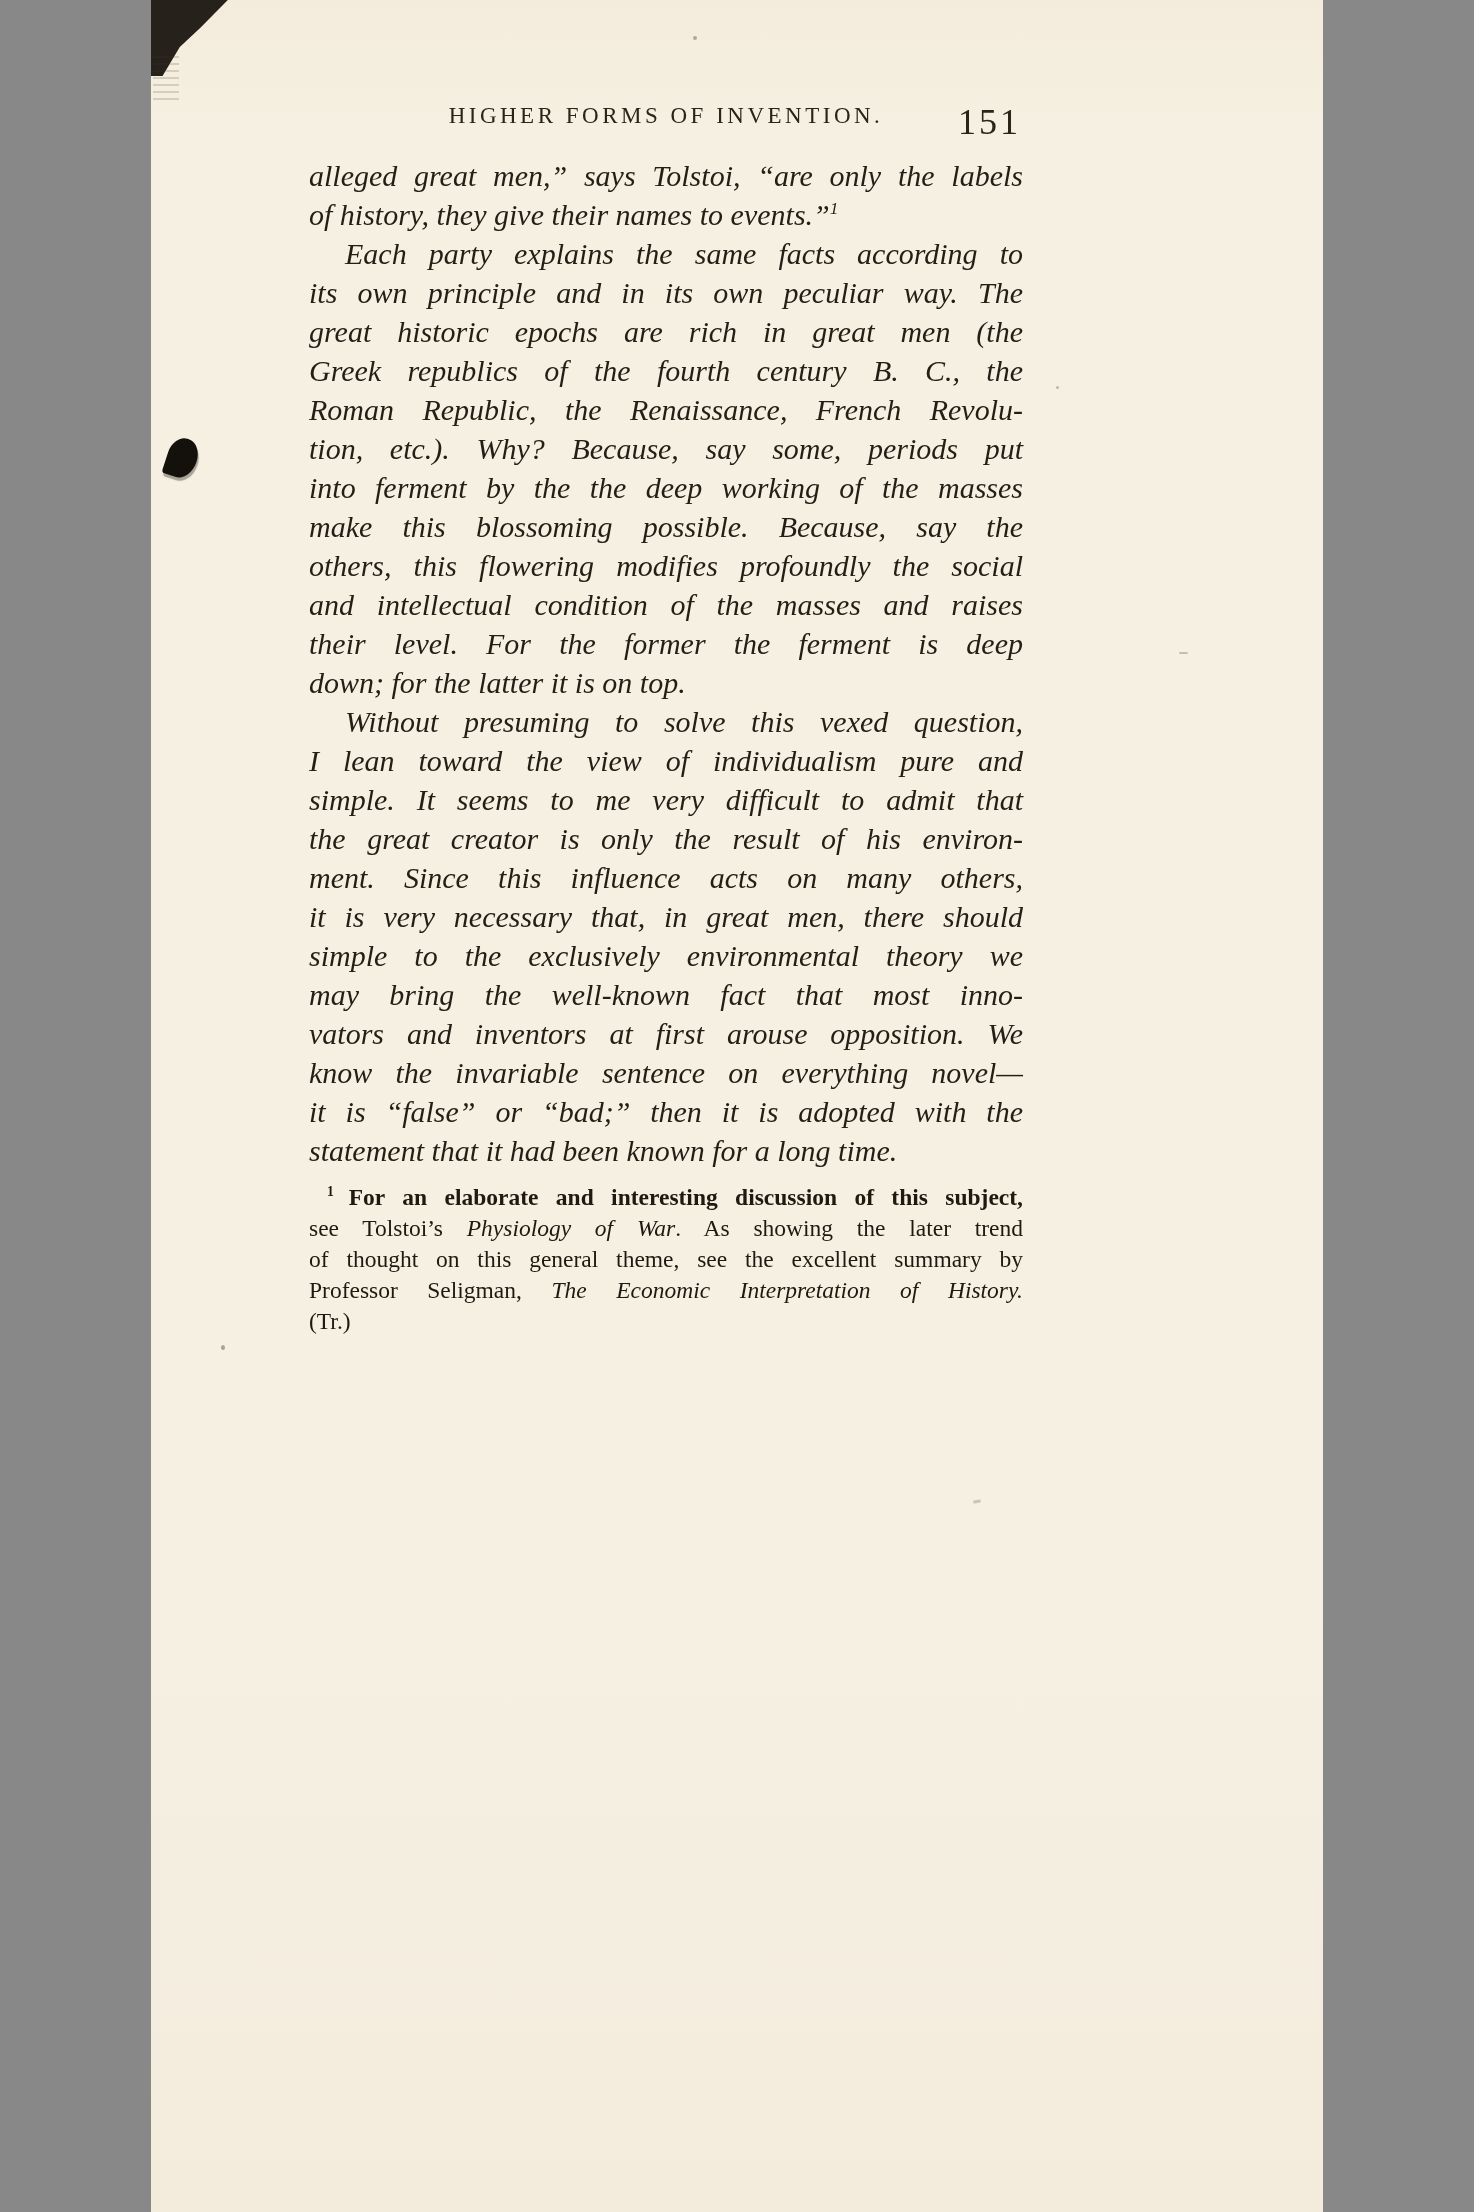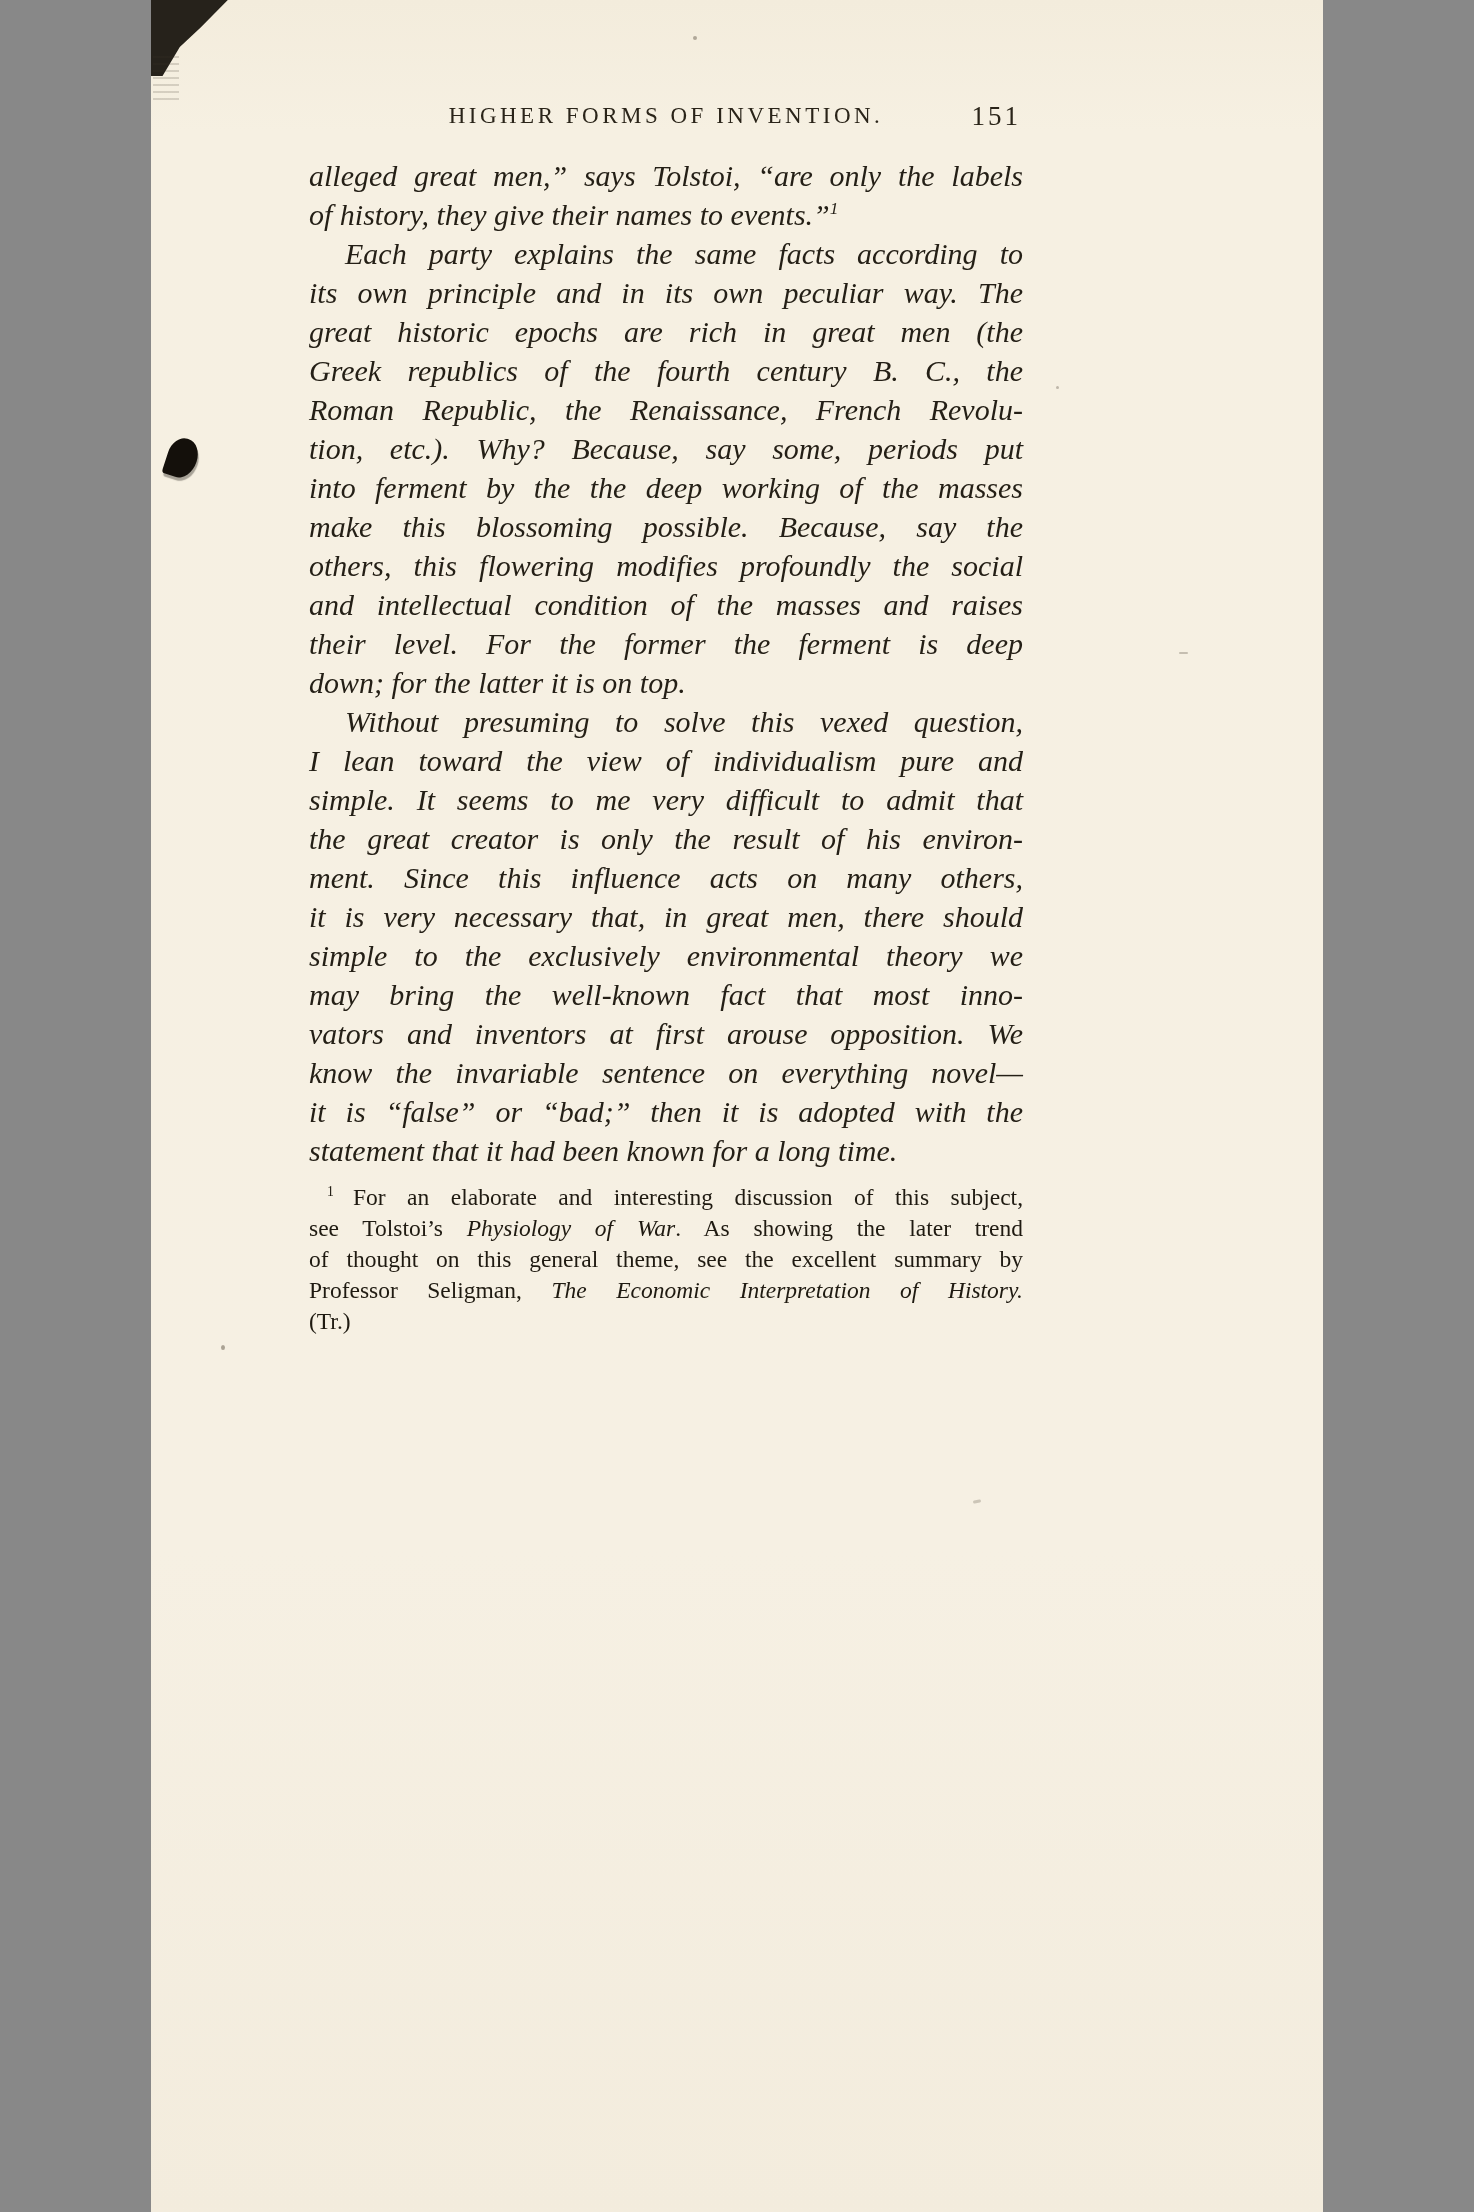--- a/index.html
+++ b/index.html
@@ -34,30 +34,30 @@
   .speck{position:absolute;background:#6b6254;border-radius:50%;}
 
   
   .text-column{position:absolute;left:158px;top:103px;width:714px;}
   .page-header{position:relative;height:36px;}
   .header-title{
     text-align:center;font-size:23px;letter-spacing:3.5px;
     color:#2a2419;
   }
   .page-number{
-    position:absolute;right:2px;top:-2px;font-size:27px;letter-spacing:3px;color:#2a2419;text-align:center;
+    position:absolute;right:2px;top:-2px;font-size:36px;letter-spacing:3px;color:#2a2419;text-align:center;
   }
   .body-text{margin-top:17px;font-size:30px;line-height:39px;font-style:italic;}
   .paragraph{margin:0;}
   .paragraph.indent .line:first-child{text-indent:36px;}
   .line{white-space:normal;}
   .line.just,.fline.just{text-align:justify;text-align-last:justify;}
   .line.last,.fline.last{text-align:left;}
   .footnote{margin-top:12px;font-size:23.5px;line-height:31px;color:#1f1a11;}
-  .footnote .fline:first-child{text-indent:18px;}
+  .footnote .fline:first-child{text-indent:18px;font-weight:bold;}
   .italic{font-style:italic;}
   .sup{font-size:58%;vertical-align:super;line-height:0;}
 </style>
 </head>
 <body>
 
 <div class="page">
 
   <div class="corner-wedge"></div>
   <div class="corner-streaks"></div>

